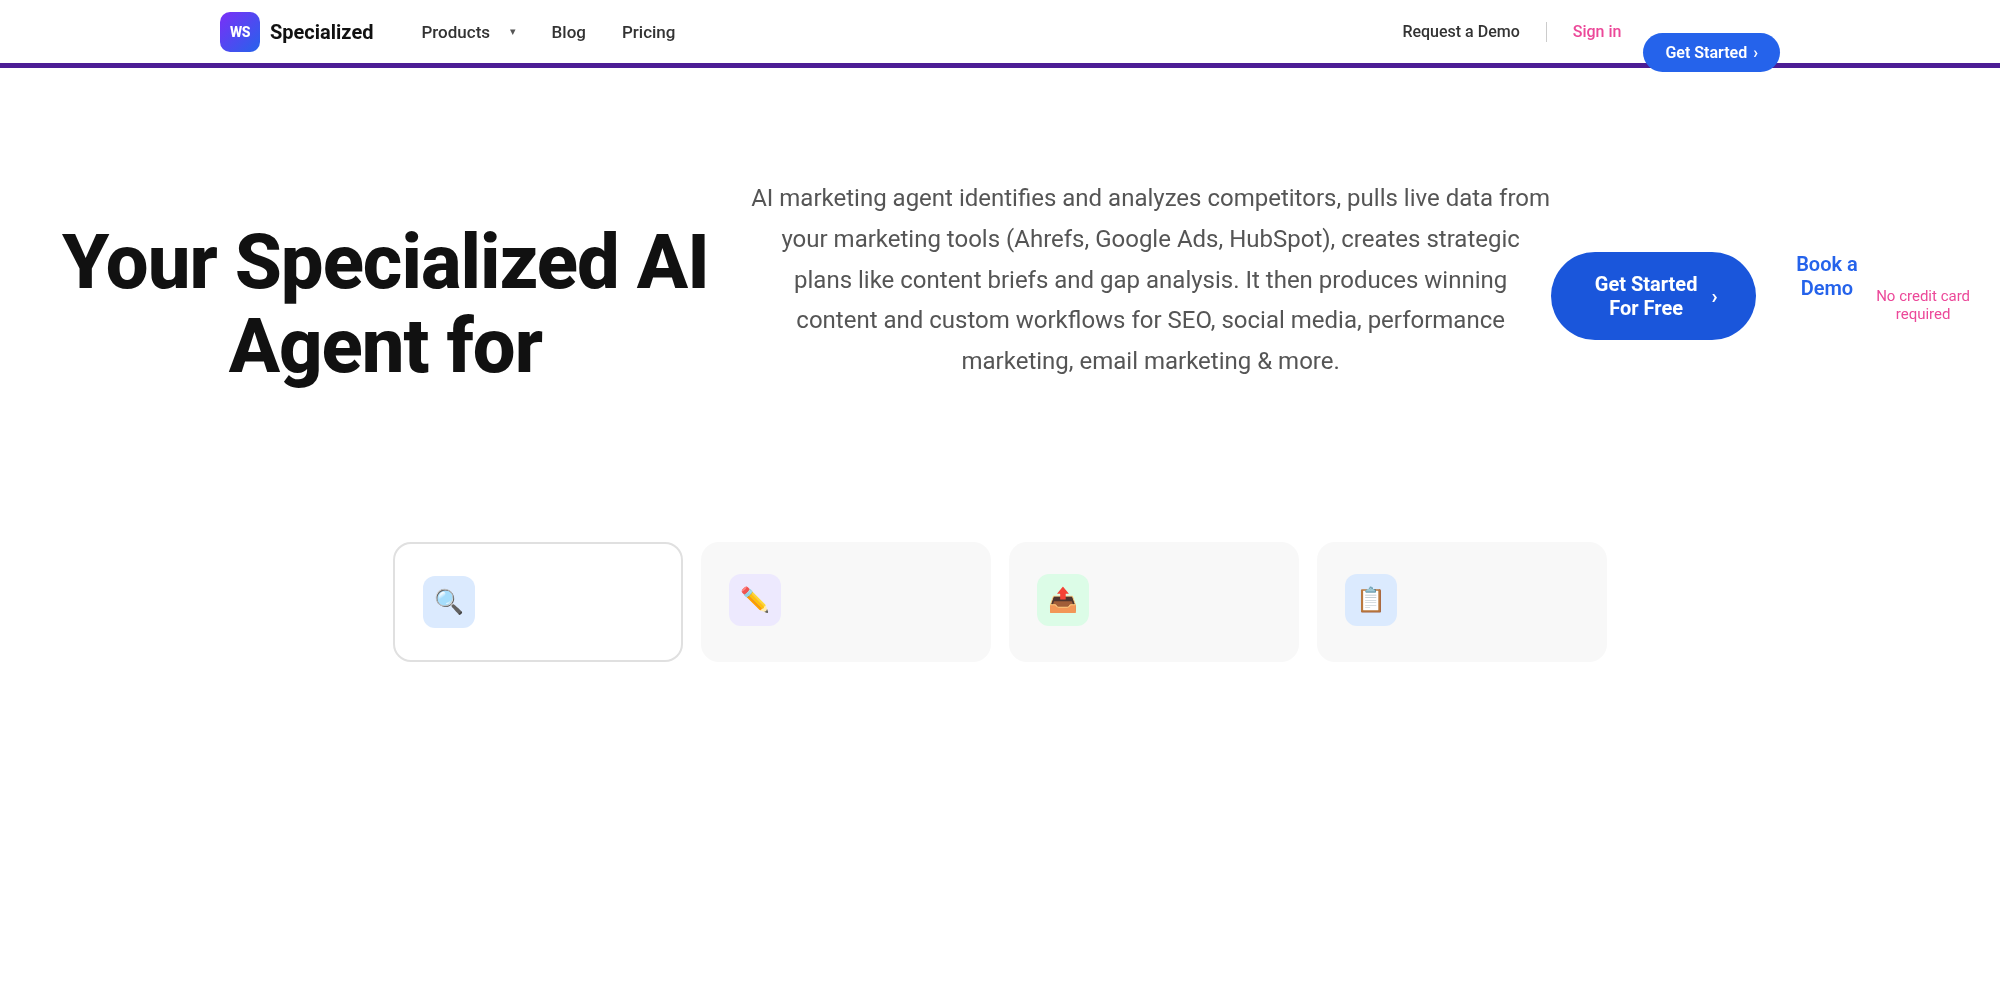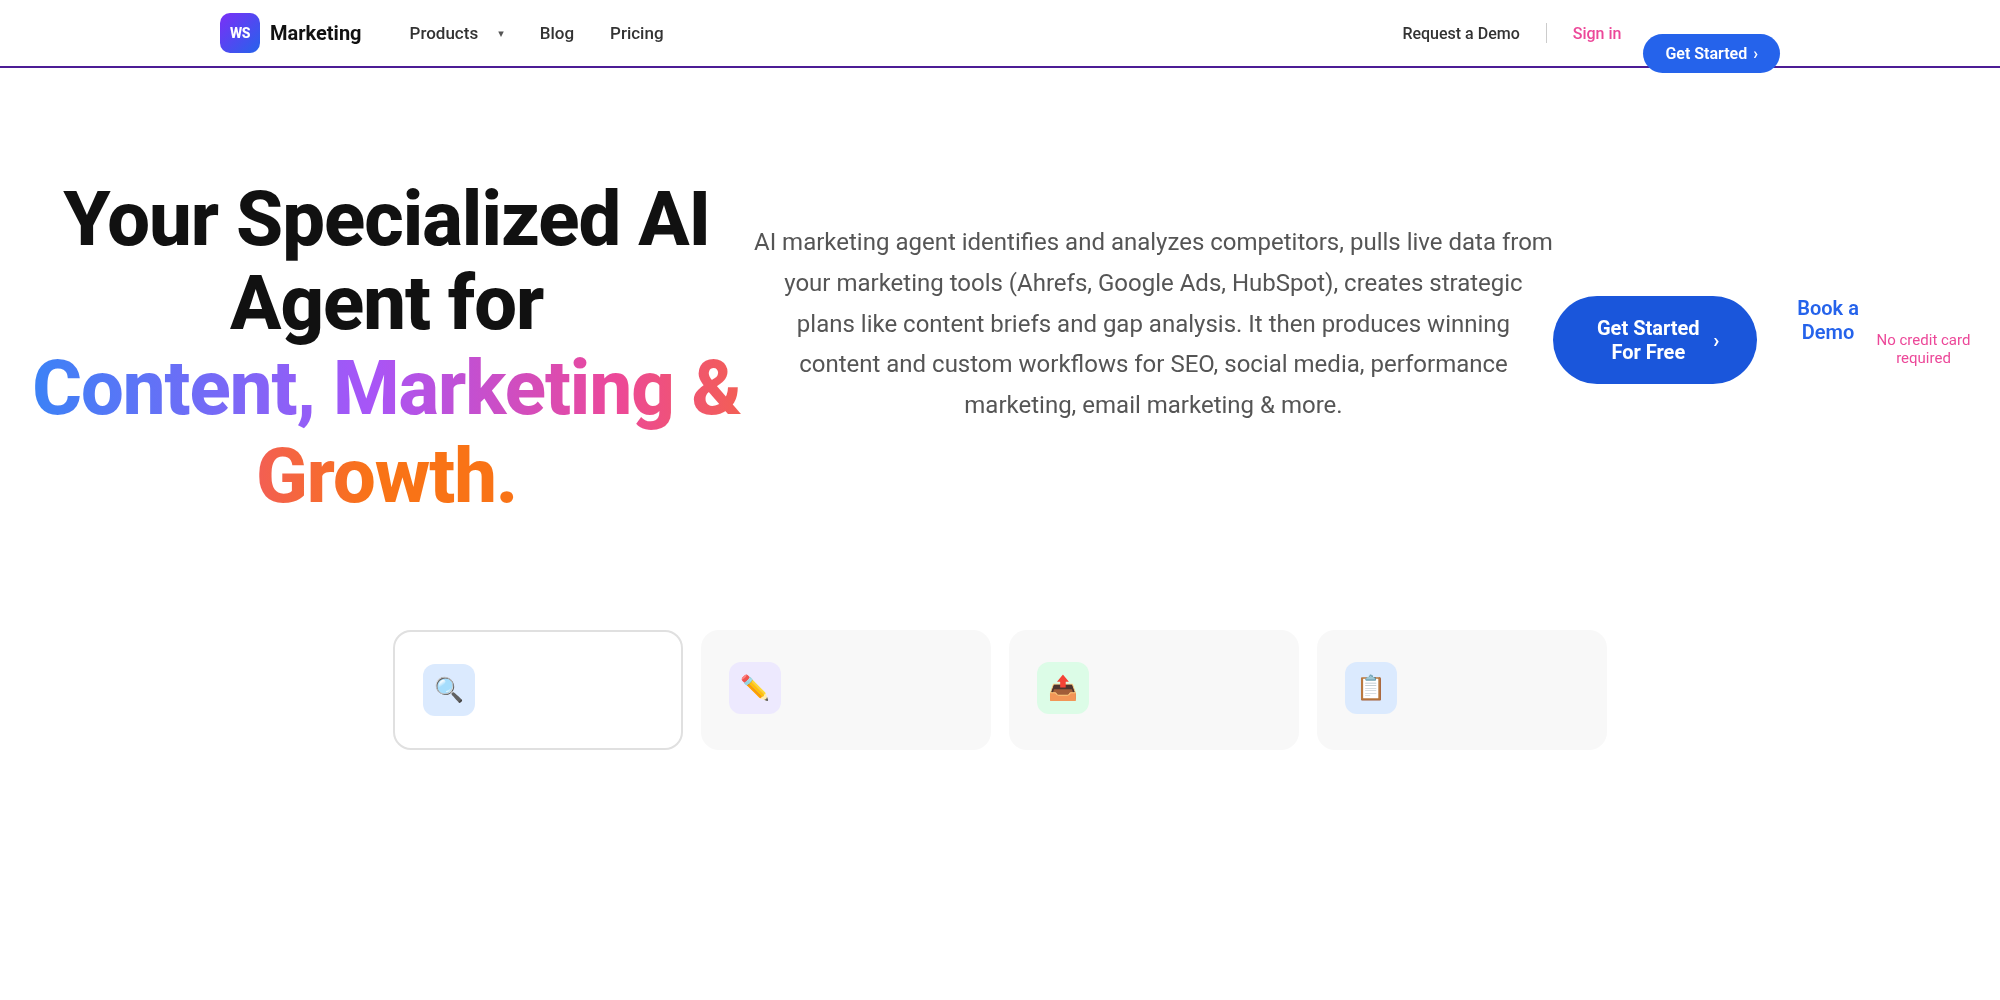--- a/index.html
+++ b/index.html
@@ -16,21 +16,21 @@
       min-height: 1000px;
       overflow-x: hidden;
     }
 
     
     nav {
       display: flex;
       align-items: center;
       padding: 0 220px;
       height: 68px;
-      border-bottom: 2px solid #4c1d95;
+      border-bottom: 5px solid #4c1d95;
       position: sticky;
       top: 0;
       background: #fff;
       z-index: 100;
     }
 
     .logo-wrap {
       display: flex;
       align-items: center;
       gap: 10px;
@@ -253,21 +253,21 @@
     }
   </style>
 </head>
 <body>
 
 <nav>
   <a class="logo-wrap" href="#">
     <div class="logo-icon">
       <span>WS</span>
     </div>
-    <span class="logo-text">Marketing</span>
+    <span class="logo-text">Specialized</span>
   </a>
 
   <ul class="nav-links">
     <li>
       <a href="#">
         <span>Products</span>
         <span class="chevron">▾</span>
       </a>
     </li>
     <li>
@@ -294,21 +294,20 @@
       <span>Get Started</span>
       <span>›</span>
     </a>
   </div>
 </nav>
 
 <section class="hero">
   <h1>
     <span class="hero-title-line1">Your Specialized AI Agent for</span>
     <br>
-    <span class="hero-title-line2">Content, Marketing &amp; Growth.</span>
   </h1>
 
   <p class="hero-desc">AI marketing agent identifies and analyzes competitors, pulls live data from your marketing tools (Ahrefs, Google Ads, HubSpot), creates strategic plans like content briefs and gap analysis. It then produces winning content and custom workflows for SEO, social media, performance marketing, email marketing &amp; more.</p>
 
   <div class="hero-cta-row">
     <a href="#" class="btn-get-started-free">
       <span>Get Started For Free</span>
       <span>›</span>
     </a>
     <a href="#" class="btn-book-demo">

